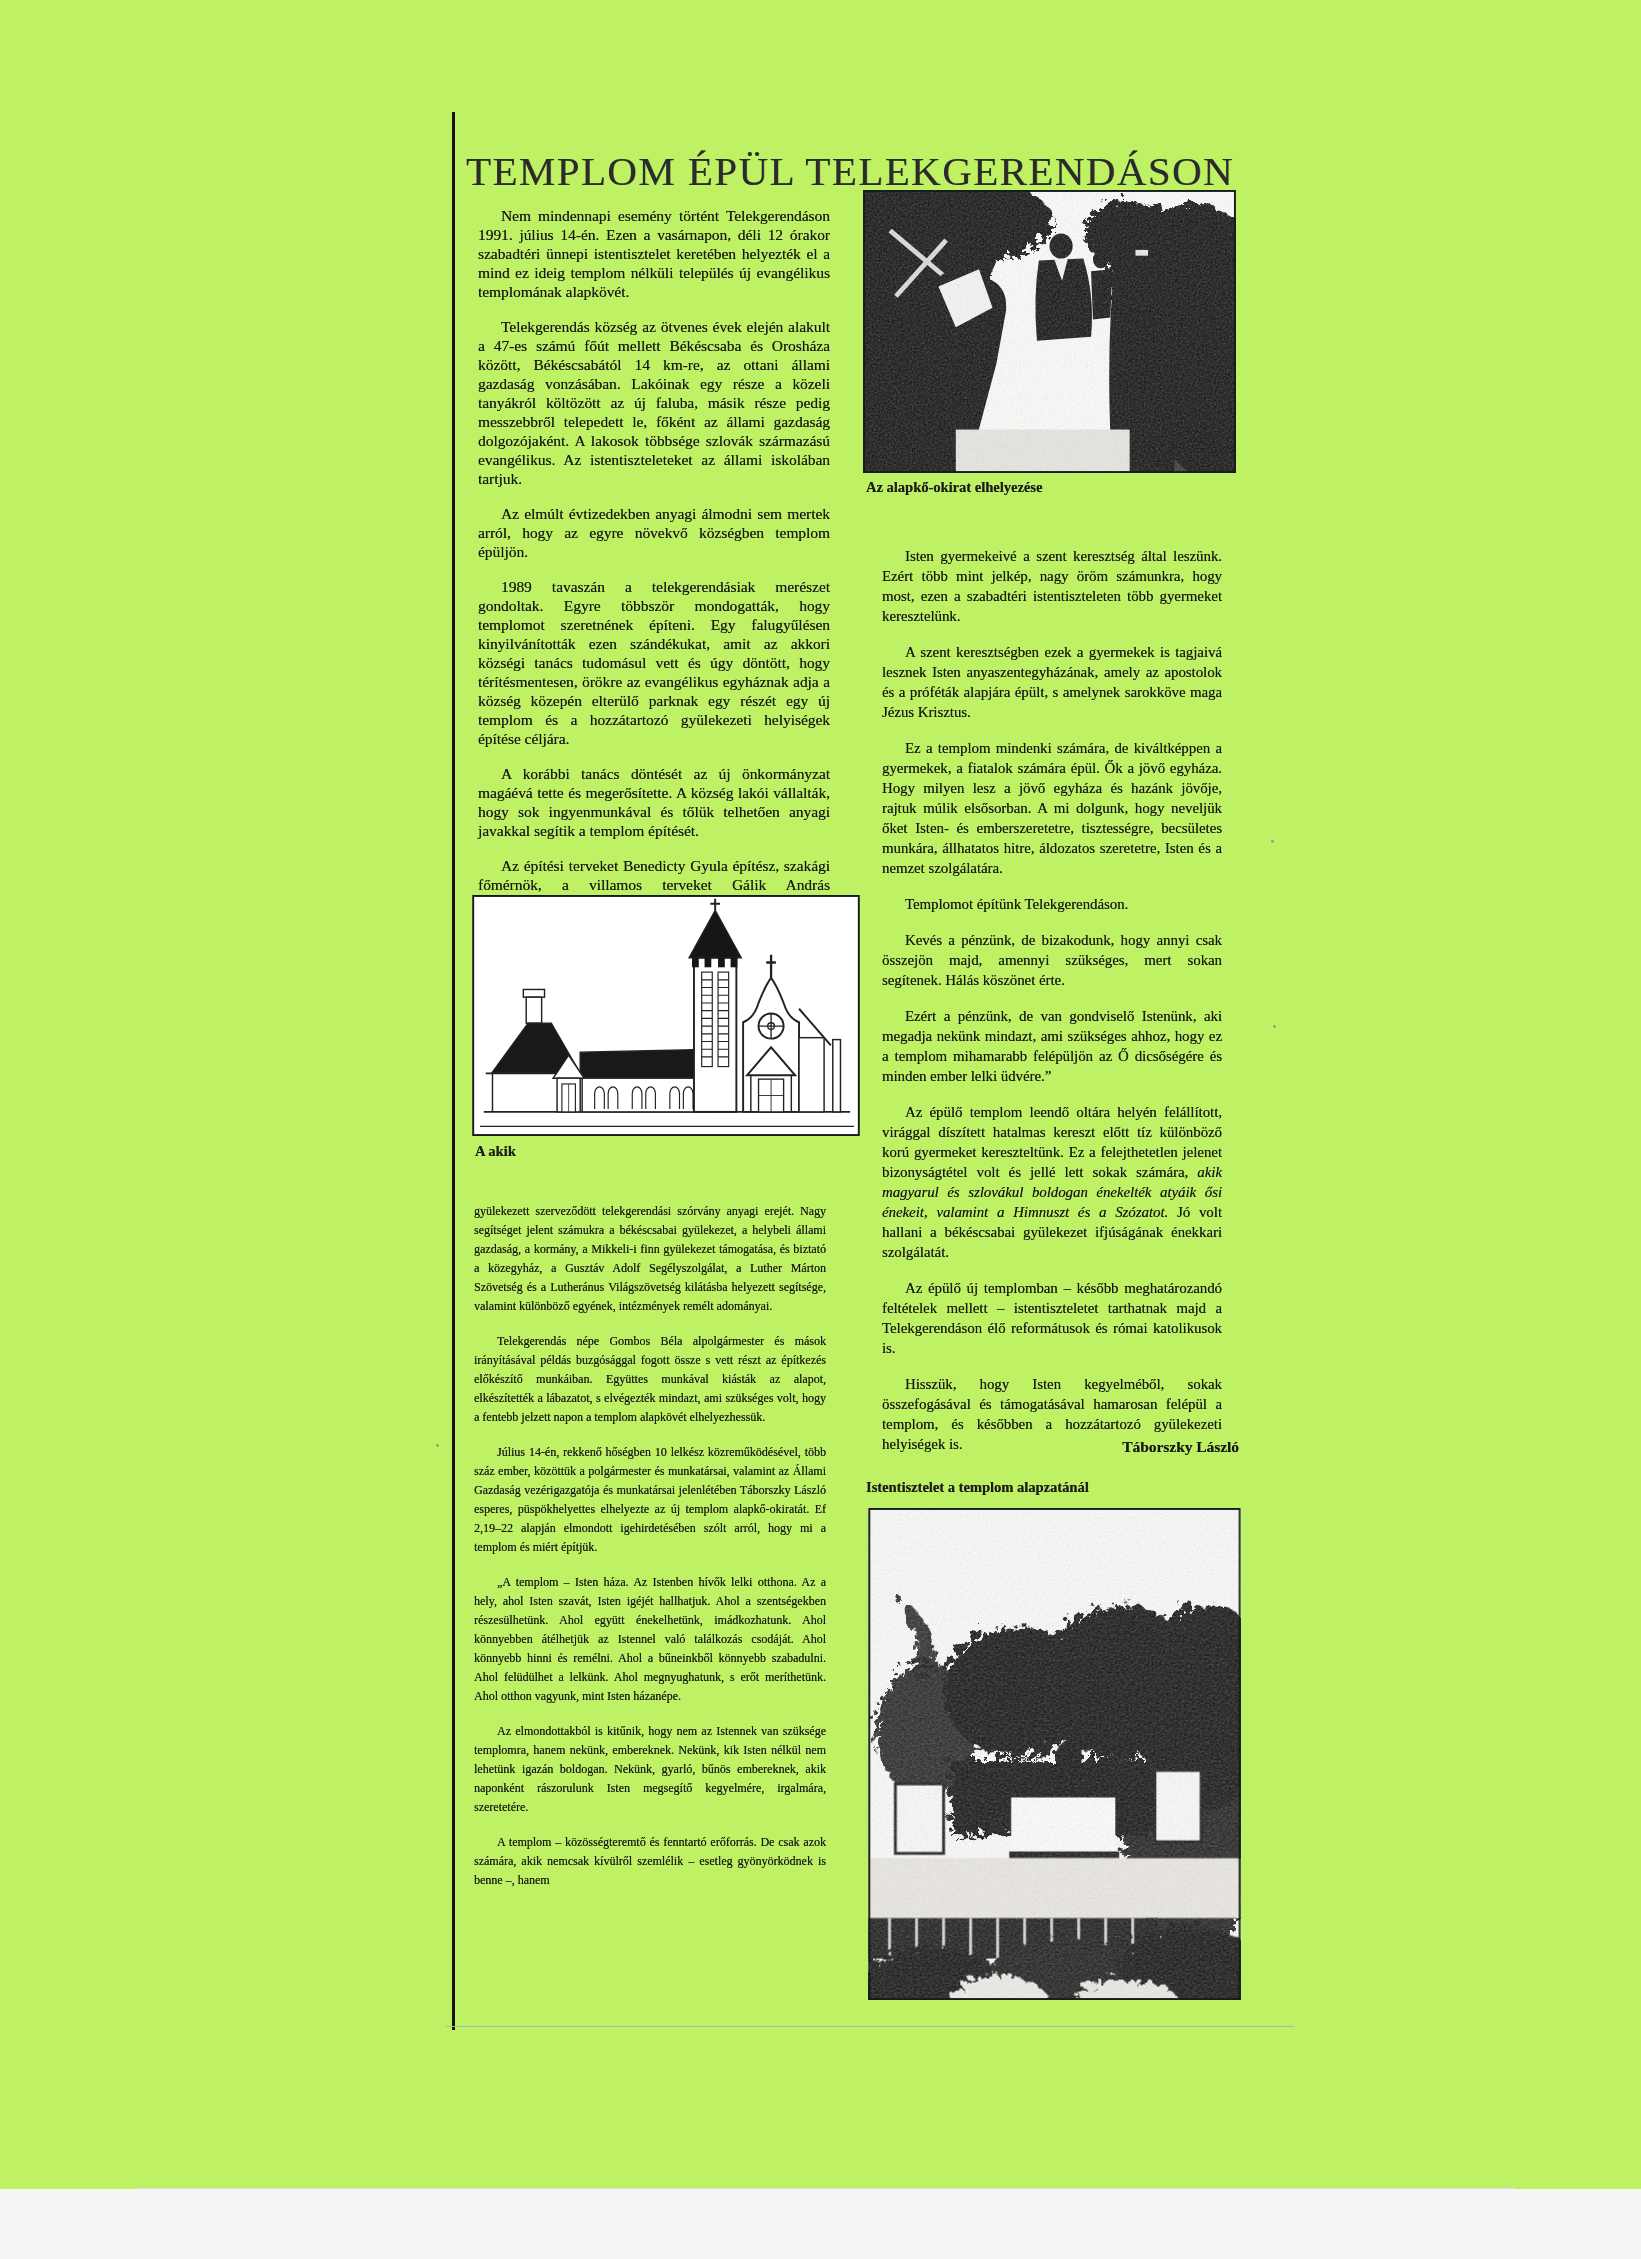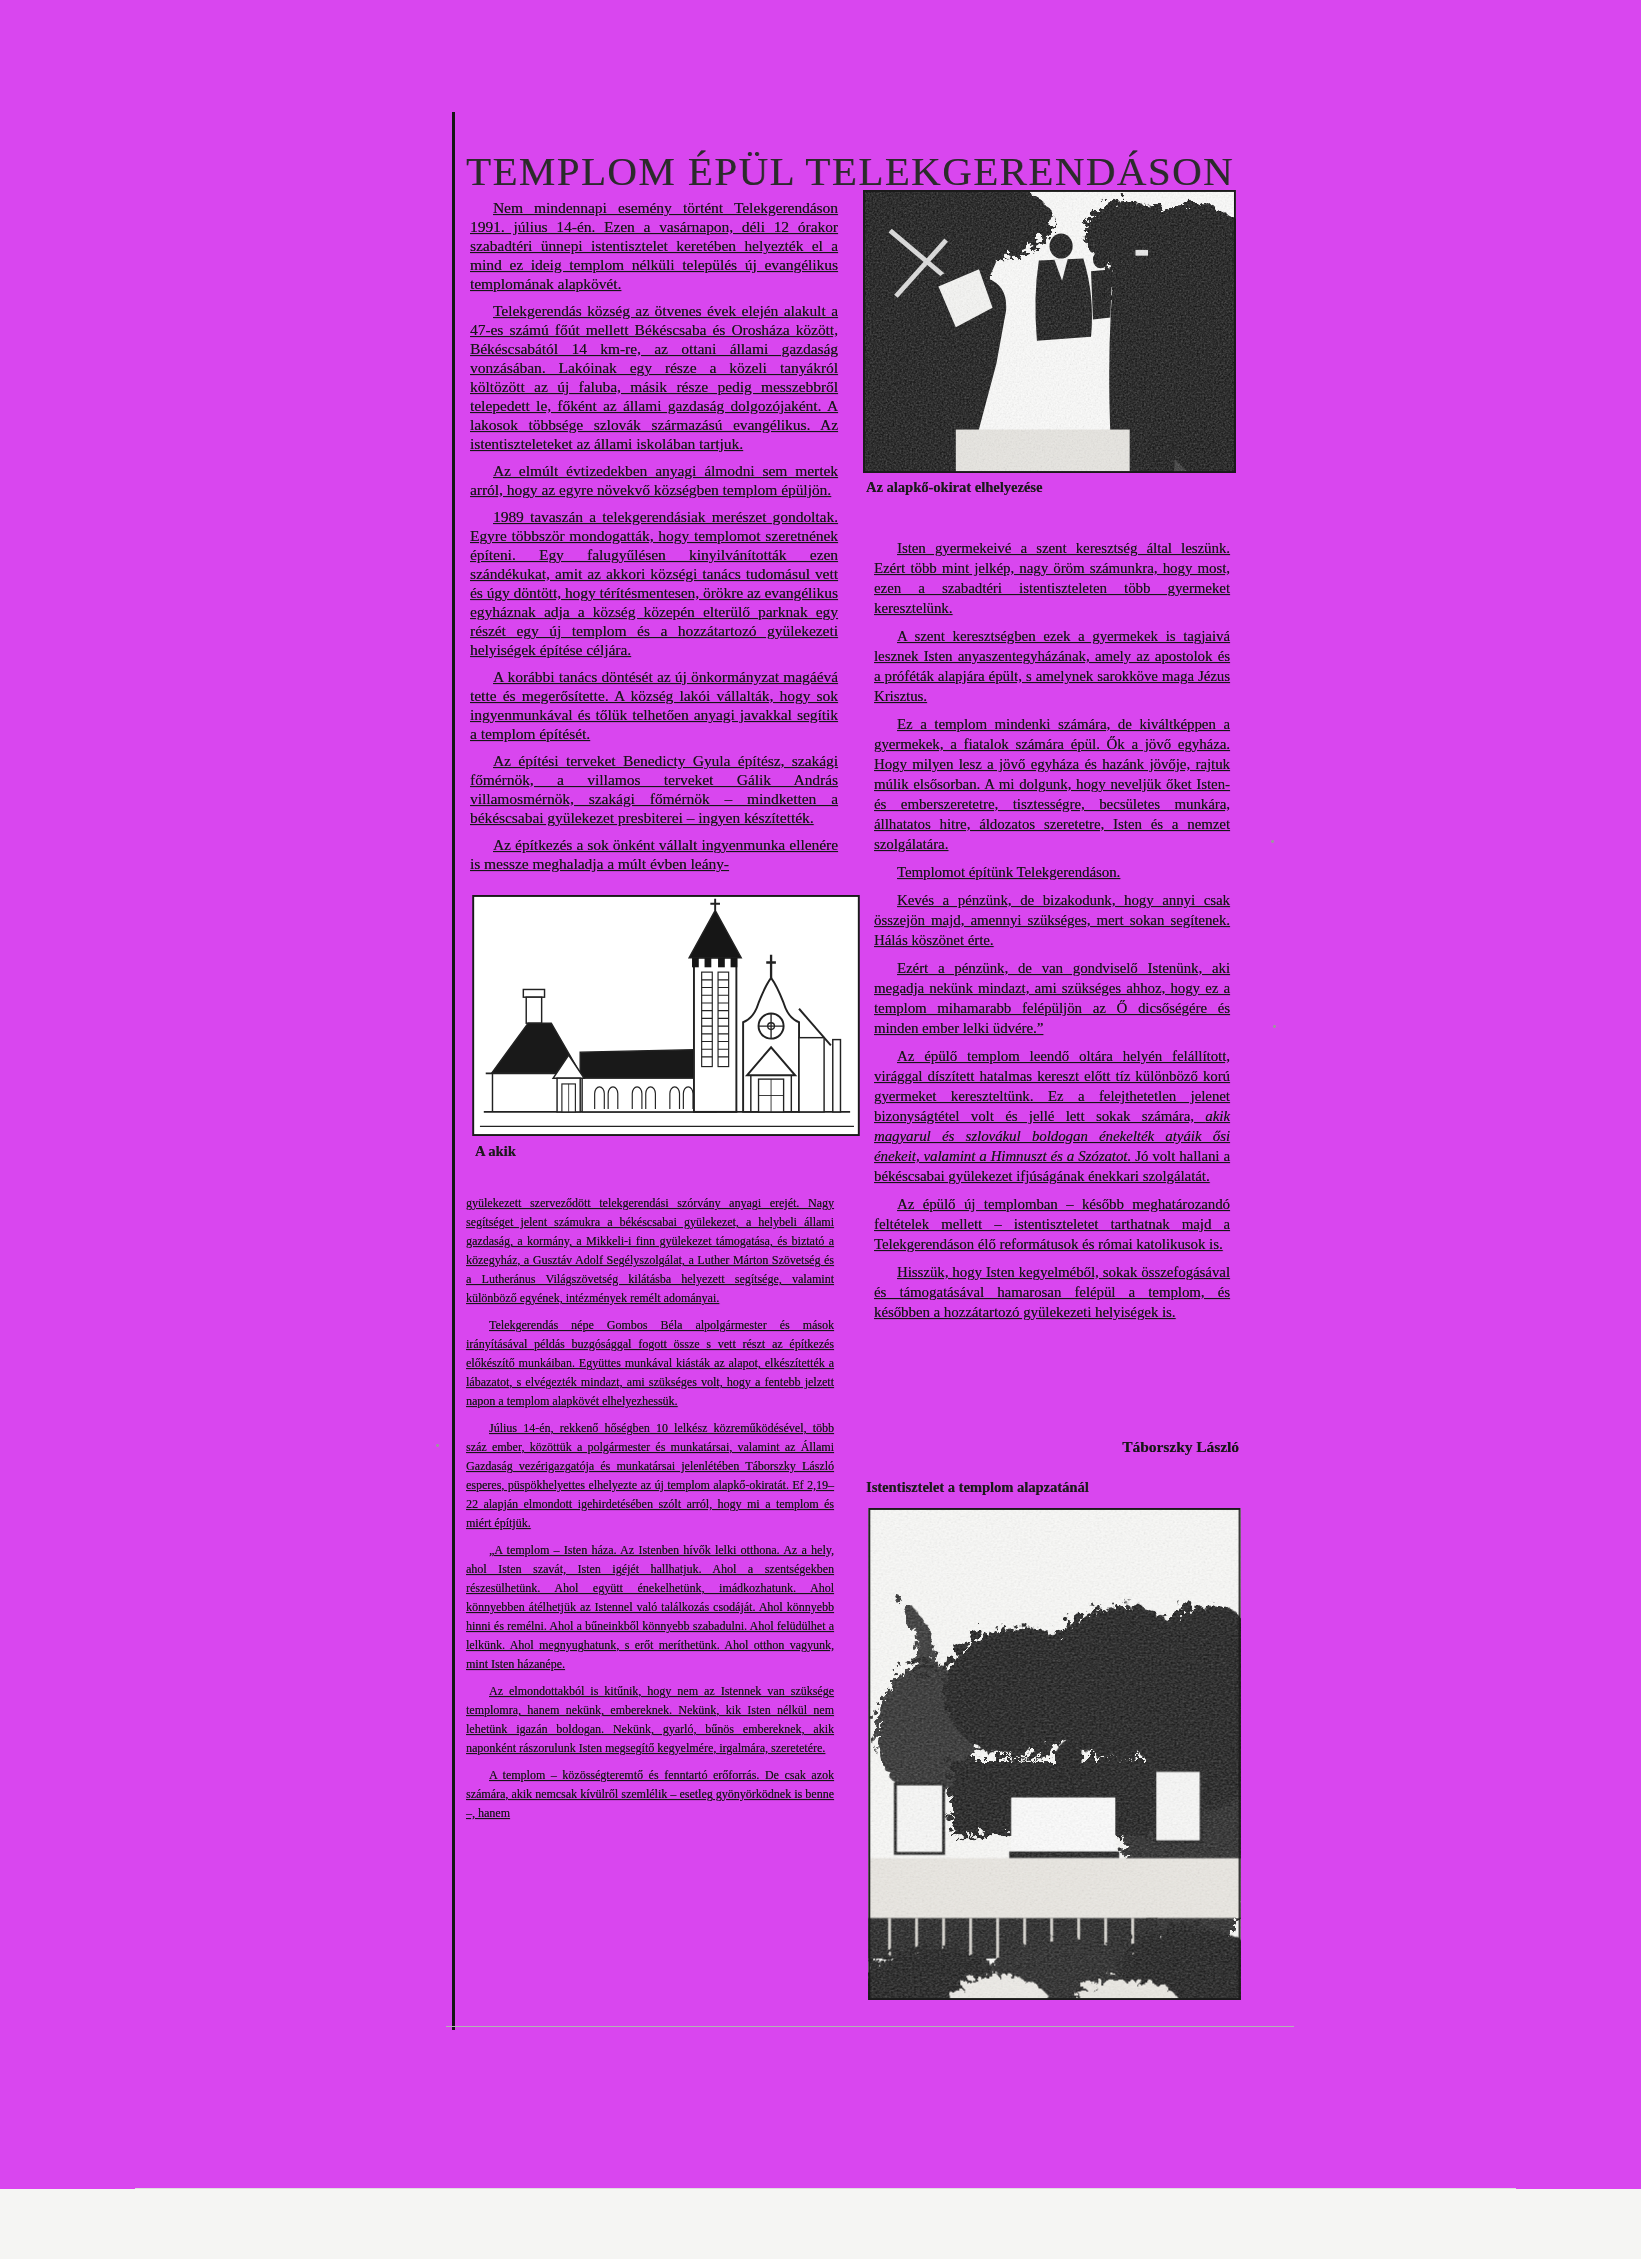--- a/index.html
+++ b/index.html
@@ -1,26 +1,26 @@
 <!DOCTYPE html>
 <html lang="hu"><head>
 <meta charset="utf-8">
 <style>
   html,body{margin:0;padding:0;background:#ffffff;}
   .page{
-    position:relative;width:1641px;height:2259px;background:#d946ef;
+    position:relative;width:1641px;height:2259px;background:#bef264;
     font-family:"Liberation Serif", serif;color:#161616;overflow:hidden;
   }
   .article-title{
     position:absolute;left:462px;top:120px;width:776px;text-align:center;
     font-size:41px;font-weight:normal;letter-spacing:1.4px;color:#2b2b2b;
     white-space:nowrap;text-shadow:0.4px 0.4px 0.4px rgba(40,40,40,.5);
   }
   .col{text-align:justify;text-shadow:0.2px 0.2px 0.3px rgba(25,25,25,.65);}
-  .col p{margin:8px;text-indent:23px;text-decoration:underline;}
+  .col p{margin:16px;text-indent:23px;}
   .col p.cont{text-indent:0;}
   .col-left{position:absolute;left:462px;top:190px;width:384px;font-size:15.4px;line-height:19px;}
   .col-left2{position:absolute;left:458px;top:1186px;width:384px;font-size:12px;line-height:19px;}
   .col-right{position:absolute;left:866px;top:530px;width:372px;font-size:14.8px;line-height:20px;}
   .caption{position:absolute;font-weight:bold;font-size:14.5px;color:#1a1a1a;
     text-shadow:0.3px 0.3px 0.3px rgba(25,25,25,.6);}
   .caption-top{left:866px;top:479px;}
   .caption-plan{left:475px;top:1143px;}
   .caption-bottom{left:866px;top:1479px;text-align:right;}
   .signature{position:absolute;left:866px;top:1438px;width:373px;text-align:right;

